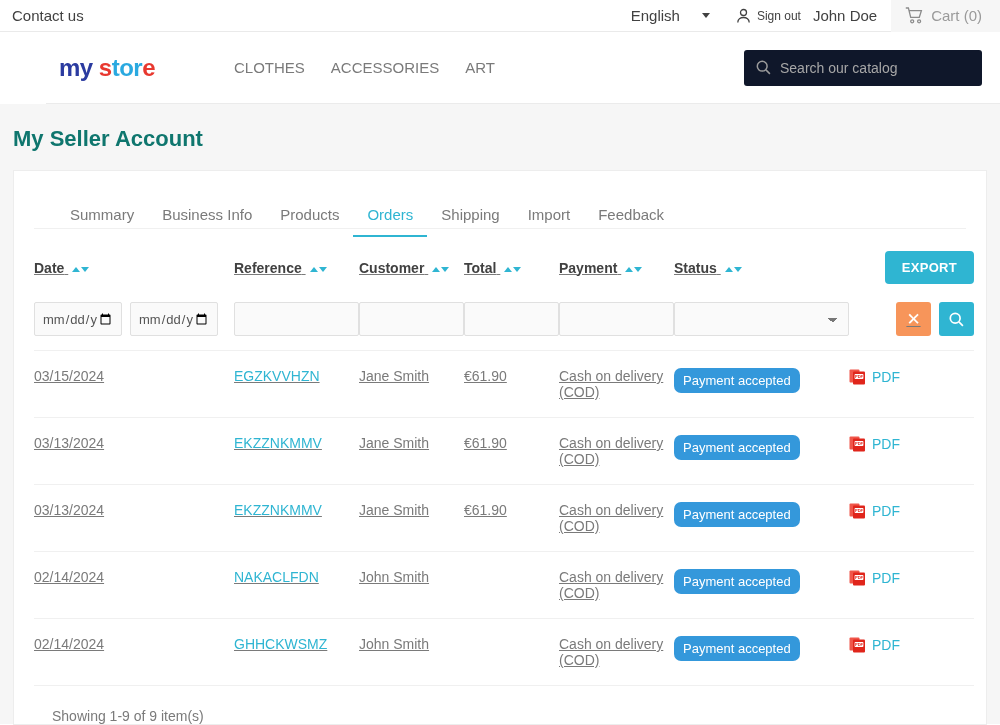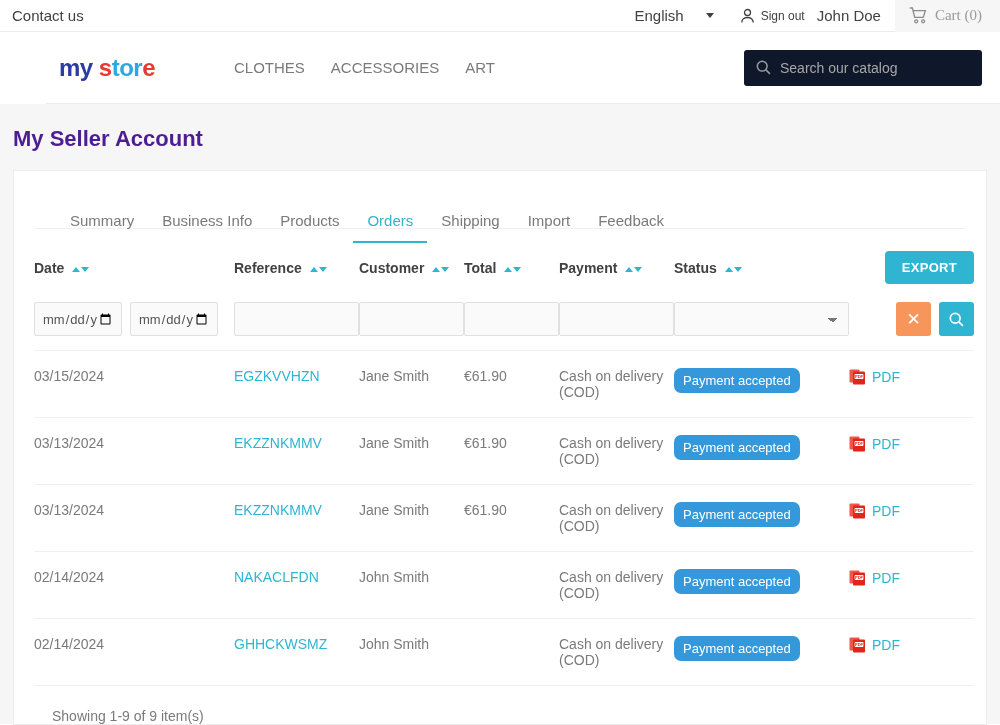--- a/index.html
+++ b/index.html
@@ -32,21 +32,21 @@
     color: #414141; font-size: 15px; cursor: pointer;
     display: flex; align-items: center; gap: 22px; margin-right: 26px;
   }
   .caret { width: 0; height: 0; border-left: 4px solid transparent;
            border-right: 4px solid transparent; border-top: 5px solid #414141; }
   .signout-wrap { display: flex; align-items: center; gap: 6px; color: #414141; font-size: 12px; }
   .signout-wrap .signout { cursor: pointer; }
   .uname { color: #414141; font-size: 15px; margin-left: 12px; margin-right: 14px; }
   .cart {
     background: #f6f6f6; height: 32px; display: flex; align-items: center;
-    gap: 7px; padding: 0 18px 0 14px; color: #9a9a9a; font-size: 15px; cursor: pointer; font-family: Liberation Serif, serif;
+    gap: 7px; padding: 0 18px 0 14px; color: #9a9a9a; font-size: 15px; cursor: pointer;
   }
   svg { display: block; }
 
   
   .header {
     height: 72px; display: flex; align-items: center;
     border-bottom: 1px solid #ebebeb; background: #fff; padding-left: 13px; margin-left: 46px;
   }
   .logo { font-size: 24px; font-weight: 700; letter-spacing: -0.5px; width: 175px; }
   .logo .c1 { color: #2b3ba0; }  .logo .c2 { color: #e8382f; }
@@ -59,33 +59,33 @@
     gap: 9px; padding: 0 12px;
   }
   .searchbox input {
     border: 0; background: transparent; outline: none; font-size: 14px;
     color: #8d8d8d; font-family: inherit; width: 100%;
   }
   .searchbox input::placeholder { color: #a7a7a7; }
 
   
   .pagewrap { background: #f6f6f6; height: calc(725px - 105px); padding: 0 13px; }
-  .page-title { font-size: 22px; font-weight: 700; color: #4c1d95; padding: 22px 0 18px 0; }
+  .page-title { font-size: 22px; font-weight: 700; color: #0f766e; padding: 22px 0 18px 0; }
   .card { background: #fff; border: 1px solid #ededed; padding: 0 20px; }
 
   
   .tabs { display: flex; gap: 0; padding: 26px 0 0 22px; border-bottom: 1px solid #f0f0f0; }
   .tab {
     font-size: 15px; color: #7a7a7a; padding: 0 14px 12px 14px;
-    cursor: pointer; border-bottom: 2px solid transparent; position: relative; top: 15px;
+    cursor: pointer; border-bottom: 2px solid transparent; position: relative; top: 9px;
   }
   .tab.active { color: #2fb5d2; border-bottom-color: #2fb5d2; }
 
   
-  table { width: 100%; border-collapse: collapse; table-layout: fixed; }
+  table { width: 100%; border-collapse: collapse; table-layout: fixed; text-decoration: underline; }
   th {
     text-align: left; font-size: 14px; font-weight: 700; color: #414141;
     padding: 22px 0 18px 0; vertical-align: middle;
   }
   .sorter { display: inline-flex; flex-direction: row; gap: 1px; margin-left: 4px; vertical-align: 1px; }
   .asc { width:0;height:0;border-left:4px solid transparent;border-right:4px solid transparent;border-bottom:5px solid #2fb5d2; }
   .desc { width:0;height:0;border-left:4px solid transparent;border-right:4px solid transparent;border-top:5px solid #2fb5d2; }
   .th-export { text-align: right; }
   .btn-export {
     background: #2fb5d2; color: #fff; border: 0; border-radius: 4px;

